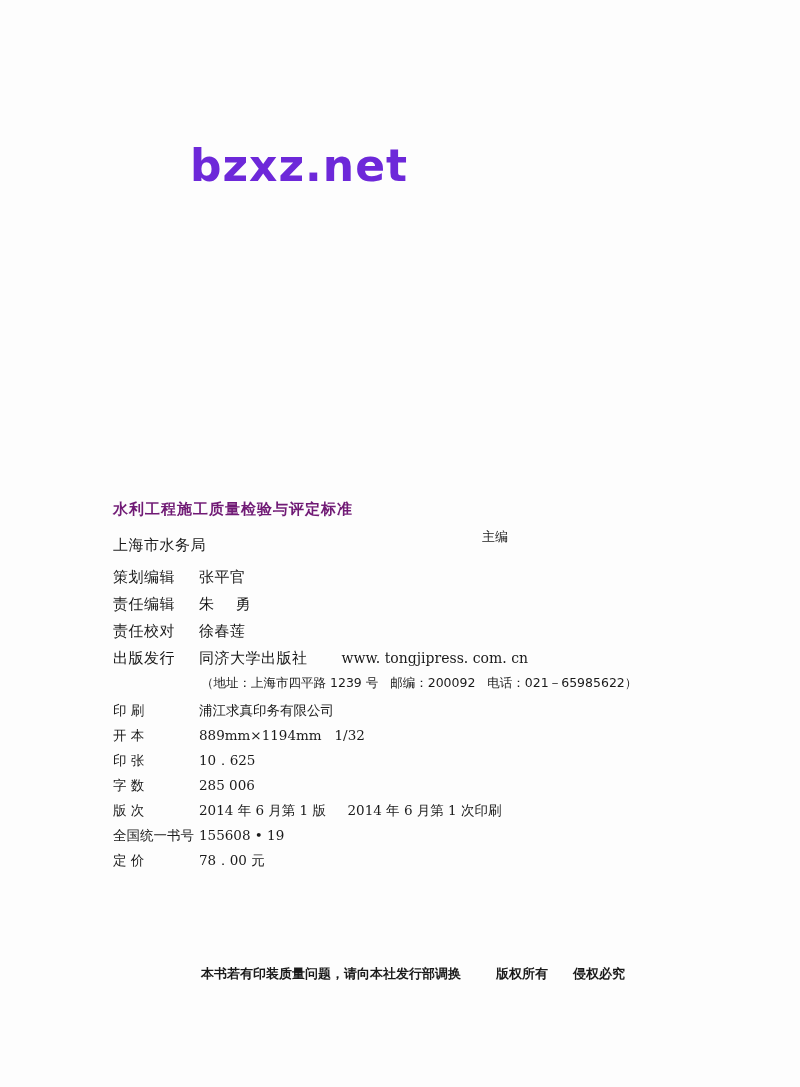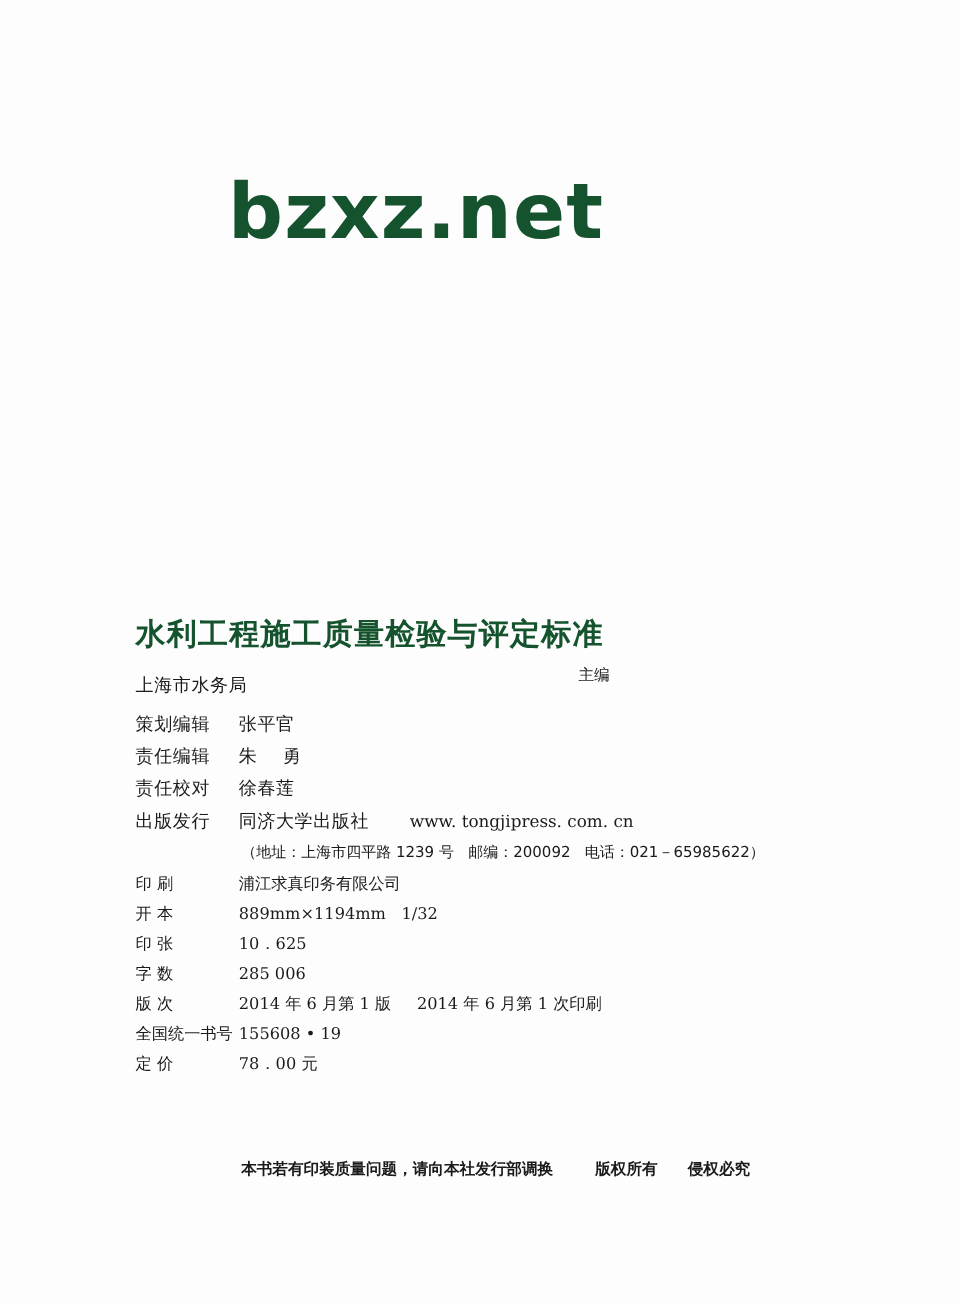--- a/index.html
+++ b/index.html
@@ -21,42 +21,42 @@
     background: #fdfdfd;
   }
 
   
   .watermark {
     position: absolute;
     left: 190px;
     top: 140px;
     font-family: "DejaVu Sans", sans-serif;
     font-weight: bold;
-    font-size: 64px;
+    font-size: 44px;
     letter-spacing: 1px;
-    color: #14532d;
+    color: #6d28d9;
     user-select: none;
     text-align: center;
   }
 
   
   .colophon {
     position: absolute;
     left: 113px;
     top: 500px;
     width: 600px;
   }
 
   .book-title {
     font-family: "DejaVu Sans", sans-serif;
     font-weight: bold;
-    font-size: 25px;
+    font-size: 15px;
     letter-spacing: 1px;
-    margin: 12px 0 14px 0;
-    color: #14532d;
+    margin: 0 0 14px 0;
+    color: #701a75;
   }
 
   .editors {
     position: relative;
     margin-bottom: 6px;
   }
   .editors .org {
     font-size: 15px;
     line-height: 25px;
     letter-spacing: 0.5px;

